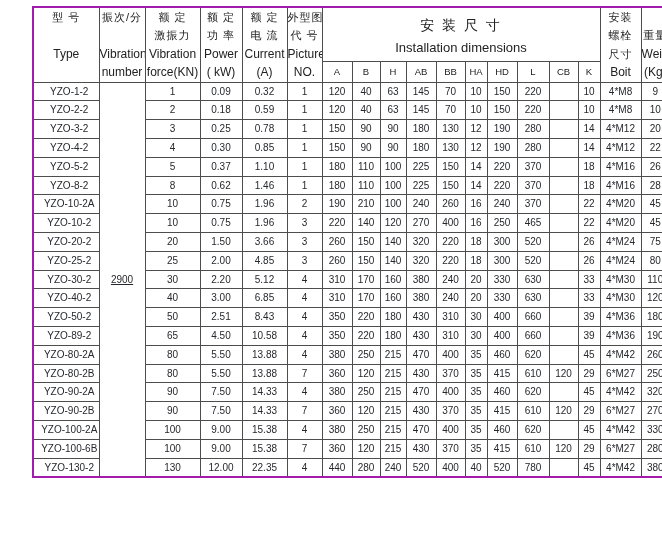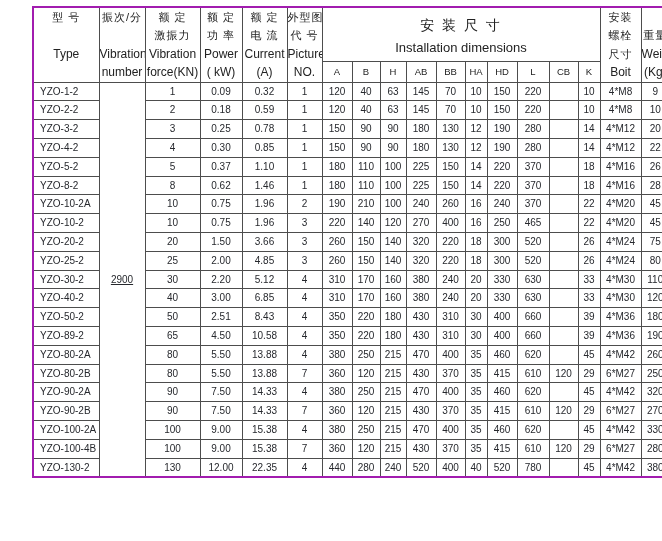--- a/index.html
+++ b/index.html
@@ -65,21 +65,21 @@
     line-height: 18px;
     font-size: 13px;
     color: #222;
   }
   .spec tbody td {
     height: 17.8px;
     line-height: 17.8px;
     color: #26282d;
   }
   .spec tbody td.type-cell {
-    text-align: left;
+    text-align: center;
     padding-left: 6px;
   }
   .spec tbody td.vib-cell { font-size: 10px; text-decoration: underline; }
 </style>
 </head>
 <body>
 
 <div class="titles">
 </div>
 
@@ -529,21 +529,21 @@
         <td>400</td>
         <td>35</td>
         <td>460</td>
         <td>620</td>
         <td></td>
         <td>45</td>
         <td>4*M42</td>
         <td>330</td>
       </tr>
       <tr>
-        <td class="type-cell">YZO-100-4B</td>
+        <td class="type-cell">YZO-100-6B</td>
         <td>100</td>
         <td>9.00</td>
         <td>15.38</td>
         <td>7</td>
         <td>360</td>
         <td>120</td>
         <td>215</td>
         <td>430</td>
         <td>370</td>
         <td>35</td>

